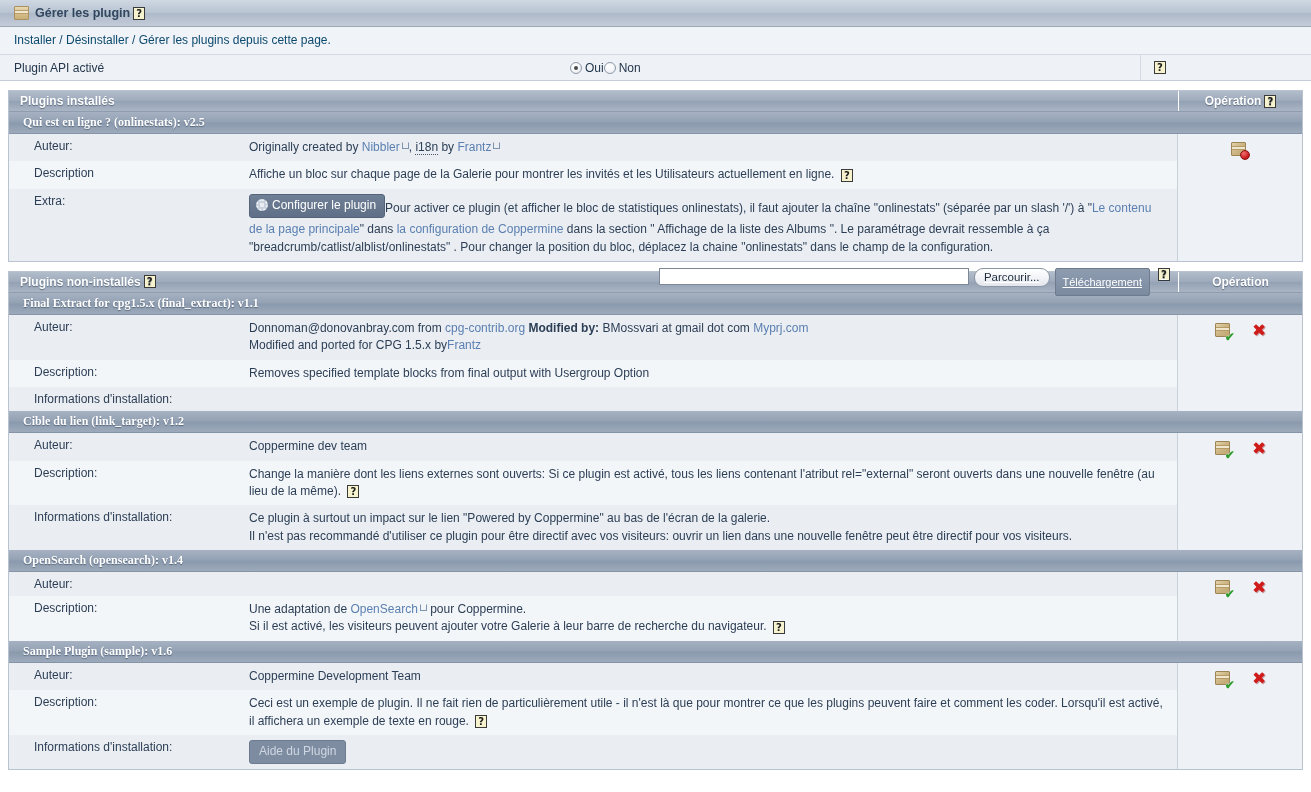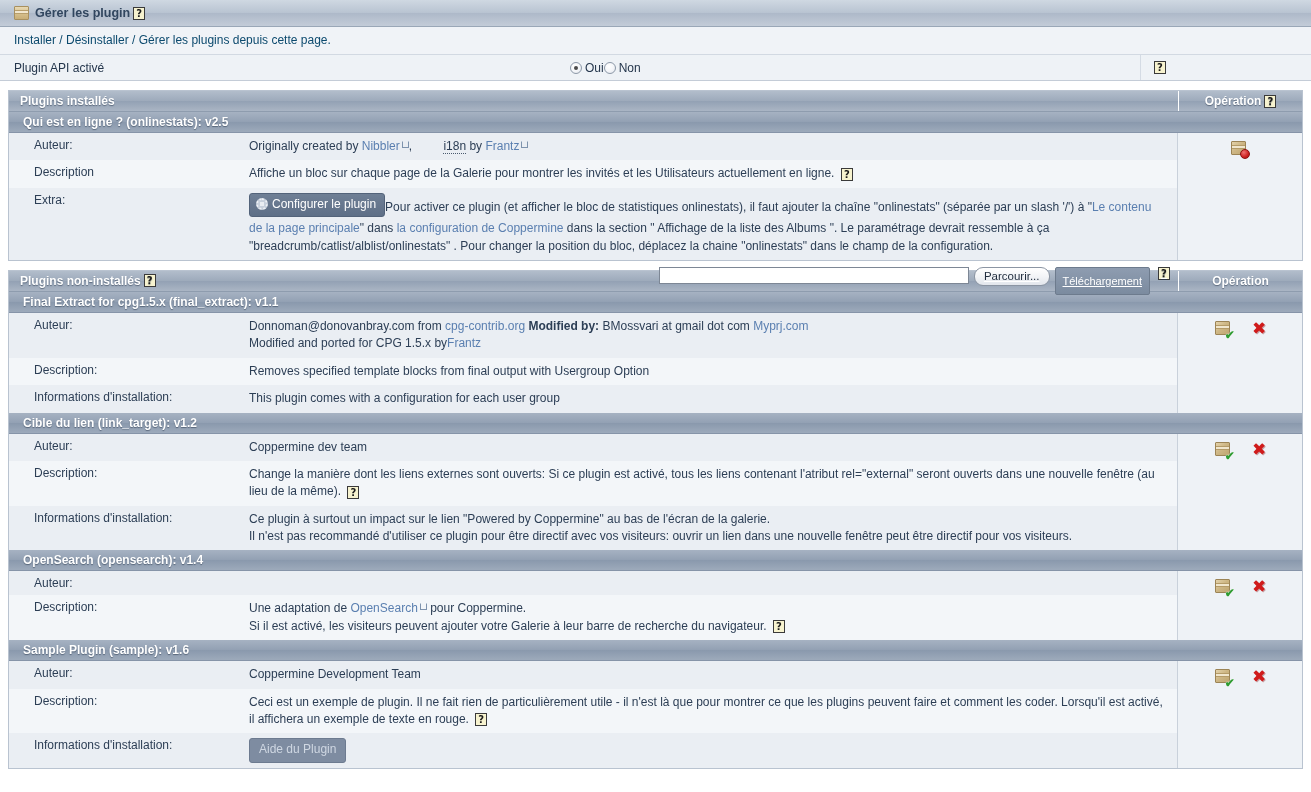--- a/index.html
+++ b/index.html
@@ -112,20 +112,21 @@
     font-family:"Liberation Sans", sans-serif;
   }
 
   
   .plug-head {
     background: linear-gradient(to bottom, #a6b2c2 0%, #93a1b4 48%, #8a99ad 52%, #9daabb 100%);
     color:#ffffff; font-weight:bold; font-size:12px;
     padding:3px 0 3px 14px;
     text-shadow:0 1px 1px rgba(40,55,75,.55);
     border-bottom:1px solid #8694a8;
+    font-family:Liberation Serif, serif;
   }
 
   
   .prow { display:flex; align-items:flex-start; font-size:12px; }
   .prow.odd  { background:#eaeef3; }
   .prow.even { background:#f3f6f9; }
   .prow .k { width:240px; flex:0 0 240px; padding:5px 0 5px 25px; color:#2c3e55; }
   .prow .v { flex:1; padding:5px 14px 5px 0; color:#2c3e55; line-height:1.45; }
 
   
@@ -135,21 +136,21 @@
     width:124px; flex:0 0 124px; background:#eef2f6;
     display:flex; align-items:flex-start; justify-content:center; gap:18px;
     padding-top:7px;
   }
 
   a.lnk { color:#5a7fb0; text-decoration:none; }
   .ext {
     display:inline-block; width:7px; height:7px; margin-left:2px;
     border:1px solid #7e93ad; border-top-color:transparent; position:relative; top:-2px;
   }
-  .dotted { border-bottom:1px dotted #4a5a6e;margin-left:28px; }
+  .dotted { border-bottom:1px dotted #4a5a6e; }
   .b { font-weight:bold; }
 
   
   .btn-conf {
     display:inline-flex; align-items:center; gap:4px;
     background: linear-gradient(to bottom,#6f7f95 0%, #5e6f87 100%);
     color:#ffffff; font-size:12px; padding:2px 8px 3px 6px;
     border:1px solid #53637a; border-radius:3px; cursor:pointer;
     margin-bottom:3px;
   }
@@ -291,21 +292,20 @@
                 <div class="prow odd">
                   <div class="k">Auteur:</div>
                   <div class="v">Donnoman@donovanbray.com from <a class="lnk" href="#">cpg-contrib.org</a> <span class="b">Modified by:</span> BMossvari at gmail dot com <a class="lnk" href="#">Myprj.com</a><br>Modified and ported for CPG 1.5.x by<a class="lnk" href="#">Frantz</a></div>
                 </div>
                 <div class="prow even">
                   <div class="k">Description:</div>
                   <div class="v">Removes specified template blocks from final output with Usergroup Option</div>
                 </div>
                 <div class="prow odd">
                   <div class="k">Informations d'installation:</div>
-                  <div class="v">This plugin comes with a configuration for each user group</div>
                 </div>
               </div>
               <div class="plug-op">
                 <span class="ic">
                   <span class="crate"></span>
                   <span class="badge-ok">✔</span>
                 </span>
                 <span class="ic-x">✖</span>
               </div>
             </div>

